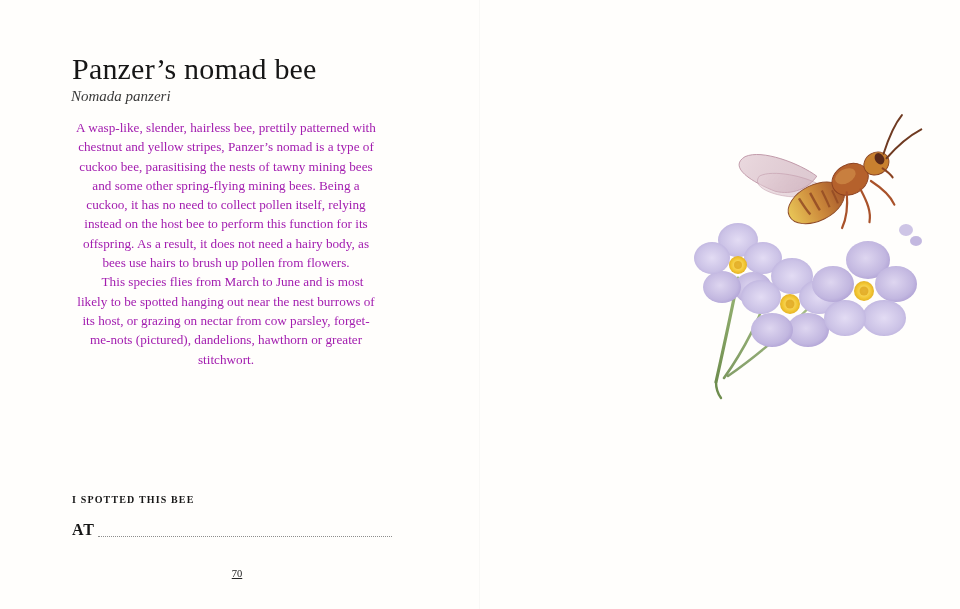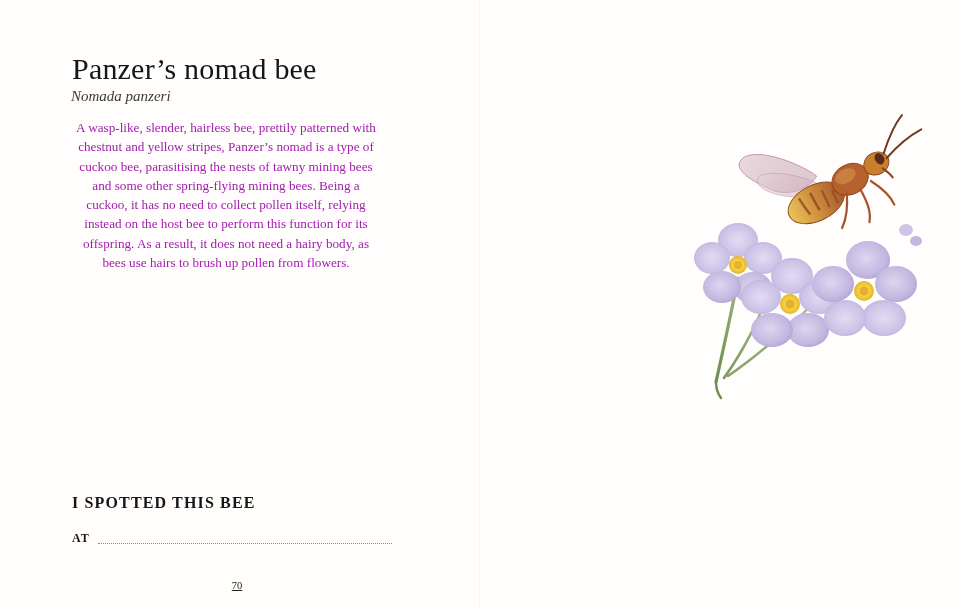--- a/index.html
+++ b/index.html
@@ -74,51 +74,51 @@
     text-indent: 13px;
   }
   .spotted-block {
     position: absolute;
     left: 72px;
     top: 494px;
     width: 320px;
   }
   .spotted-heading {
     font-family: "Liberation Serif", serif;
-    font-size: 16px;
+    font-size: 10px;
     font-weight: bold;
     letter-spacing: 1.15px;
     color: #161616;
     text-transform: uppercase;
   }
   .field-row {
     display: flex;
     align-items: flex-end;
     margin-top: 19px;
     height: 16px;
   }
   .field-label {
     font-family: "Liberation Serif", serif;
-    font-size: 12px;
+    font-size: 16px;
     font-weight: bold;
     letter-spacing: 0.9px;
     color: #161616;
     width: 26px;
     flex: 0 0 26px;
     padding-bottom: 1px;
   }
   .dotted-line {
     flex: 1 1 auto;
     border-bottom: 1px dotted #8d8d8d;
     height: 1px;
     margin-bottom: 3px;
   }
   .folio {
     position: absolute;
-    top: 580px;
+    top: 568px;
     font-family: "Liberation Serif", serif;
     font-size: 10.5px;
     color: #222;
     width: 40px;
     text-align: center;
     text-decoration: underline;
   }
   .folio-left {
     left: 217px;
   }
@@ -143,20 +143,21 @@
 
 <div class="spread">
 
   <div class="page-left">
 
     <h1 class="title">Panzer’s nomad bee</h1>
     <div class="subtitle">Nomada panzeri</div>
 
     <div class="body-text">
       <p>A wasp-like, slender, hairless bee, prettily patterned with chestnut and yellow stripes, Panzer’s nomad is a type of cuckoo bee, parasitising the nests of tawny mining bees and some other spring-flying mining bees. Being a cuckoo, it has no need to collect pollen itself, relying instead on the host bee to perform this function for its offspring. As a result, it does not need a hairy body, as bees use hairs to brush up pollen from flowers.</p>
+      <p>This species flies from March to June and is most likely to be spotted hanging out near the nest burrows of its host, or grazing on nectar from cow parsley, forget-me-nots (pictured), dandelions, hawthorn or greater stitchwort.</p>
     </div>
 
     <div class="spotted-block">
       <div class="spotted-heading">I SPOTTED THIS BEE</div>
 
       <div class="field-row">
         <span class="field-label">AT</span>
         <span class="dotted-line"></span>
       </div>
 

